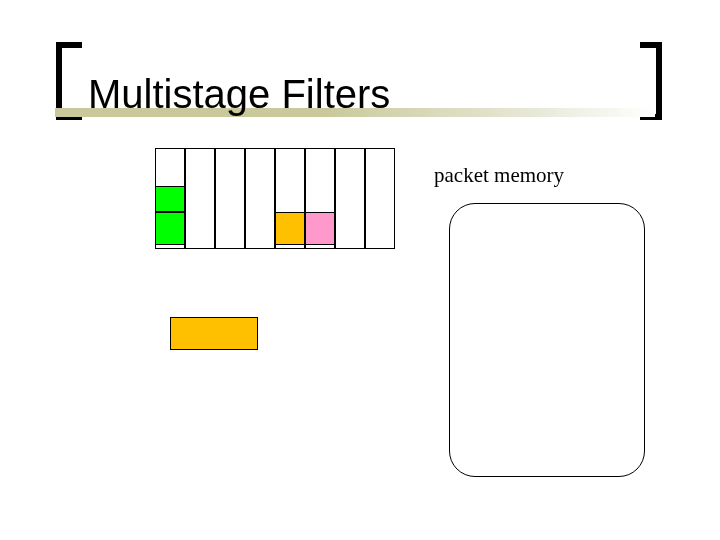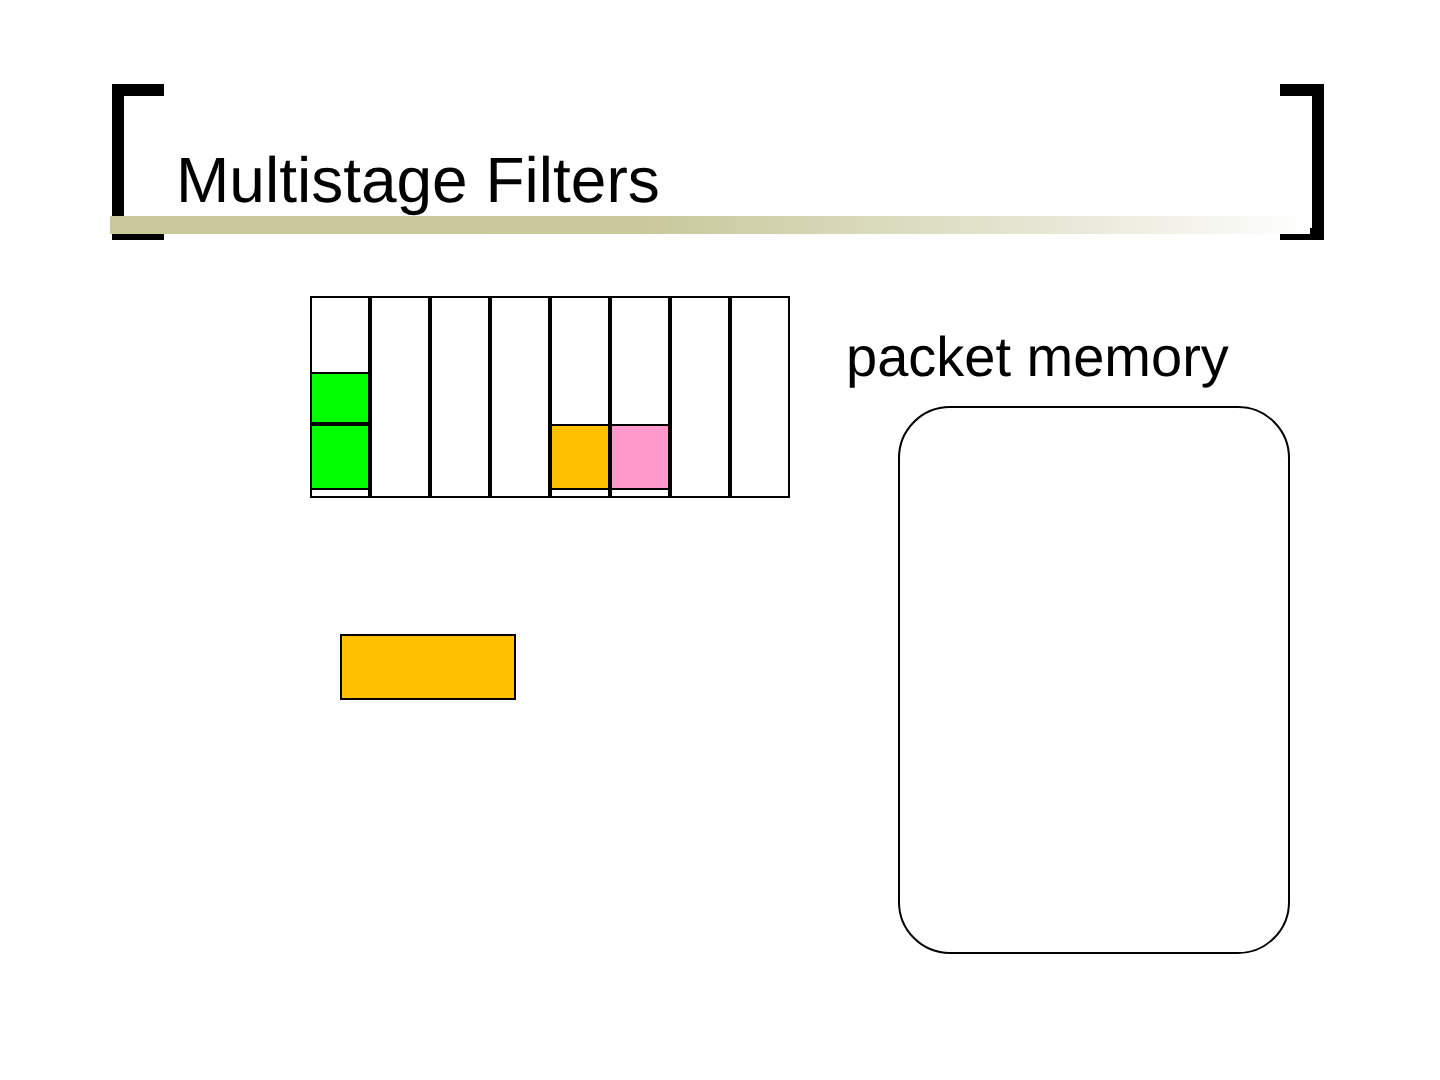--- a/index.html
+++ b/index.html
@@ -43,21 +43,21 @@
     height: 78px;
     border-right: 6px solid #000000;
     border-top: 6px solid #000000;
     border-bottom: 6px solid #000000;
     box-sizing: border-box;
   }
   .slide-title {
     position: absolute;
     left: 88px;
     top: 72px;
-    font-size: 32px;
+    font-size: 40px;
     color: #000000;
     font-family: "Liberation Sans", sans-serif;
     white-space: nowrap;
     letter-spacing: 0px;
   }
 
   
   .filter-array {
     position: absolute;
     left: 155px;
@@ -89,24 +89,24 @@
     width: 88px;
     height: 33px;
     background: #ffc000;
     border: 1px solid #000000;
     box-sizing: border-box;
   }
 
   
   .packet-label {
     position: absolute;
-    left: 423px;
+    left: 434px;
     top: 163px;
-    font-family: Liberation Sans, sans-serif;
-    font-size: 28px;
+    font-family: Liberation Serif, serif;
+    font-size: 21px;
     color: #000000;
     white-space: nowrap;
   }
   .packet-memory-box {
     position: absolute;
     left: 449px;
     top: 203px;
     width: 196px;
     height: 274px;
     border: 1.5px solid #000000;

